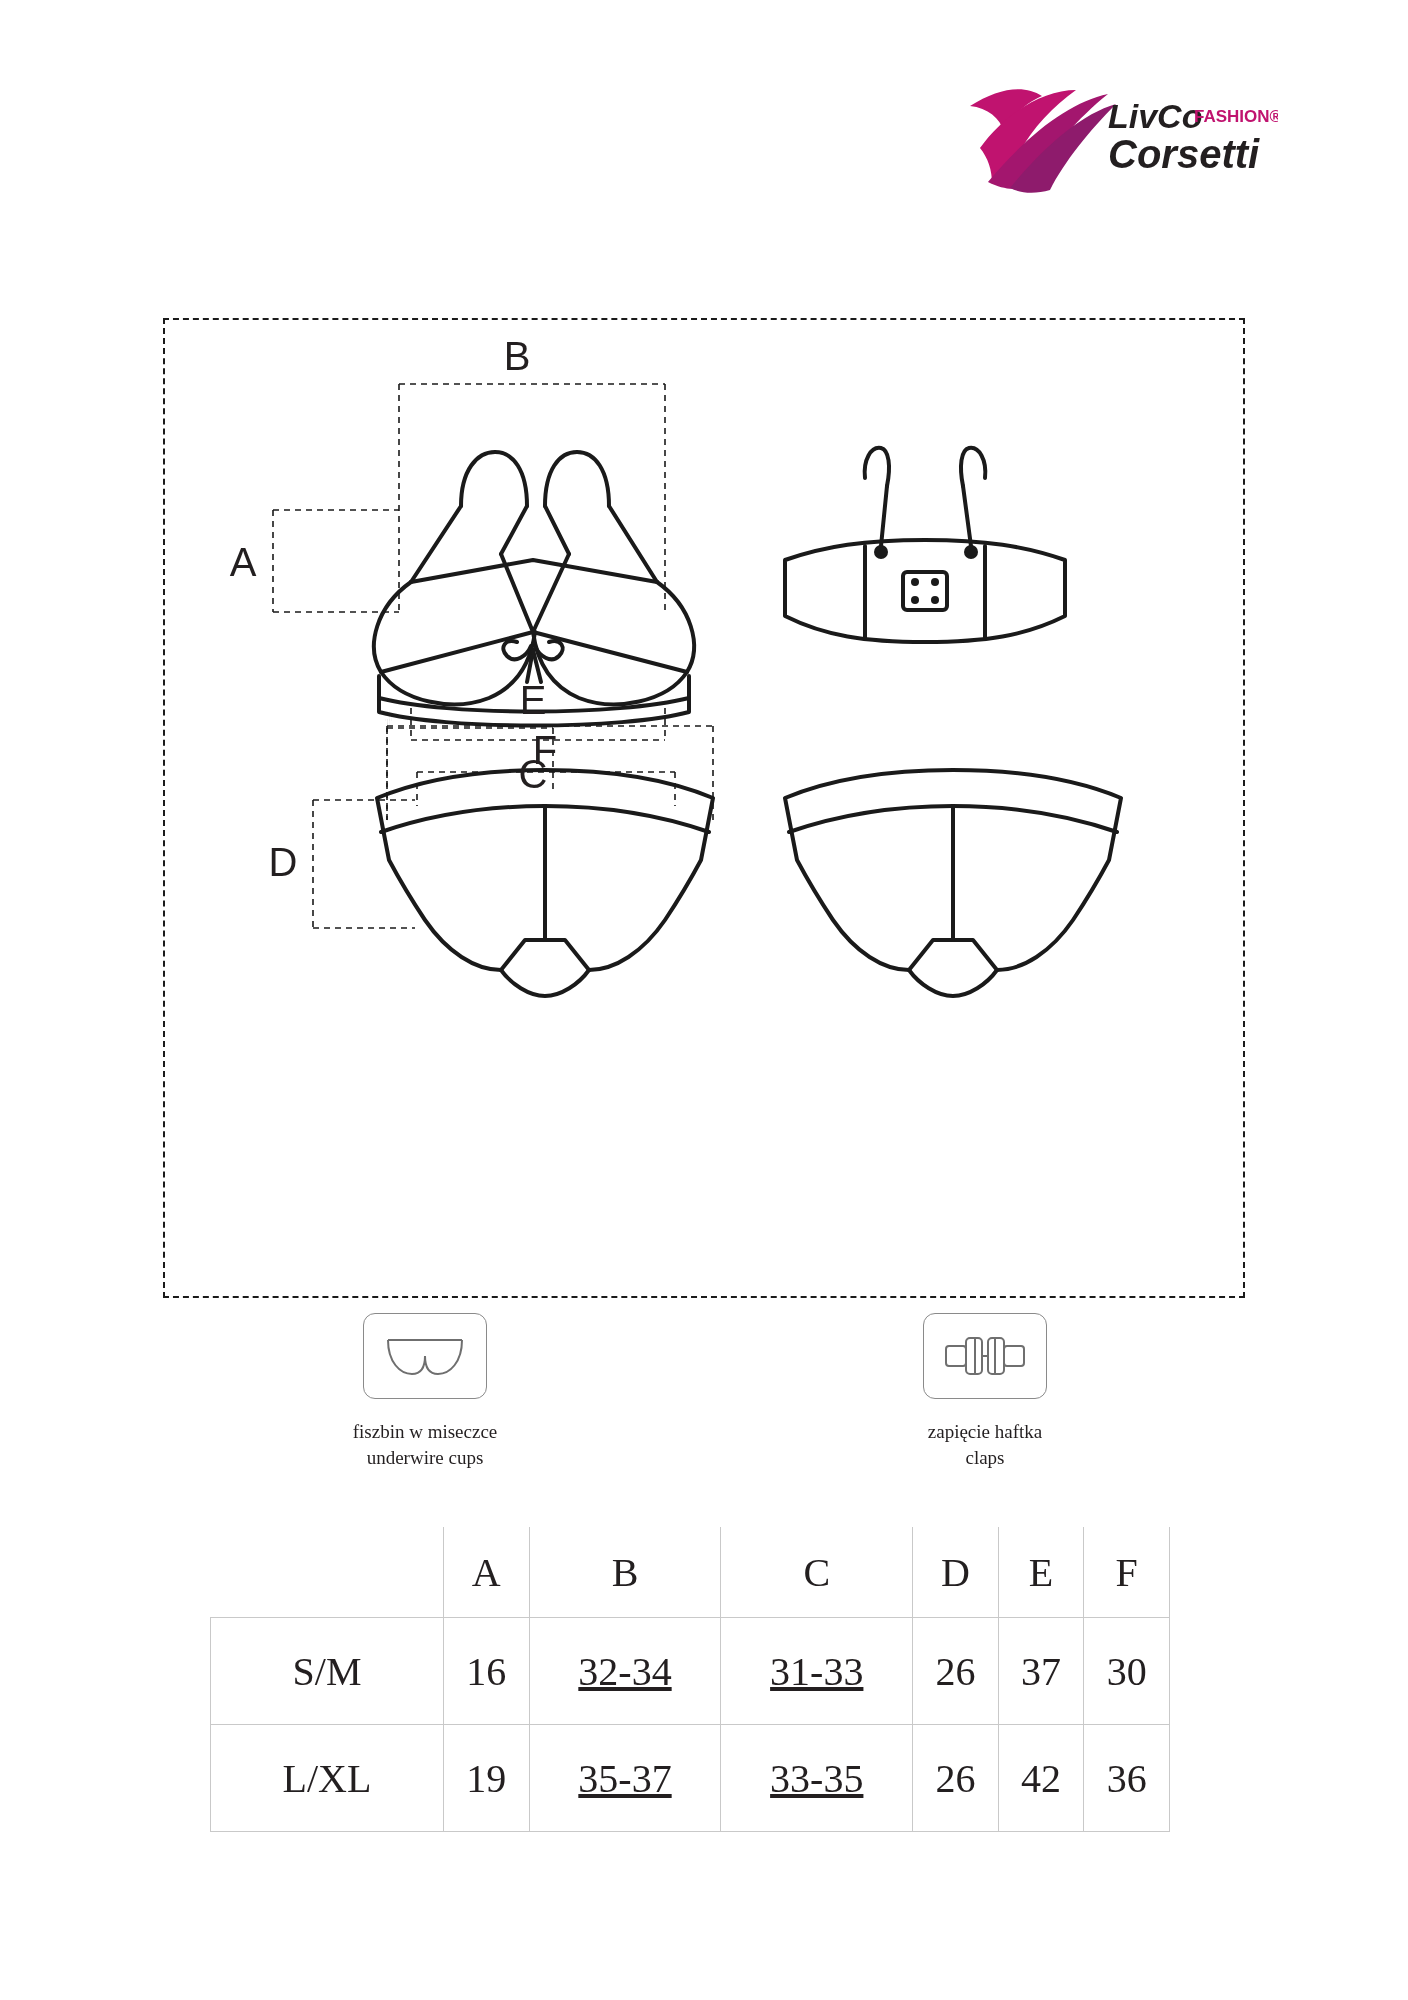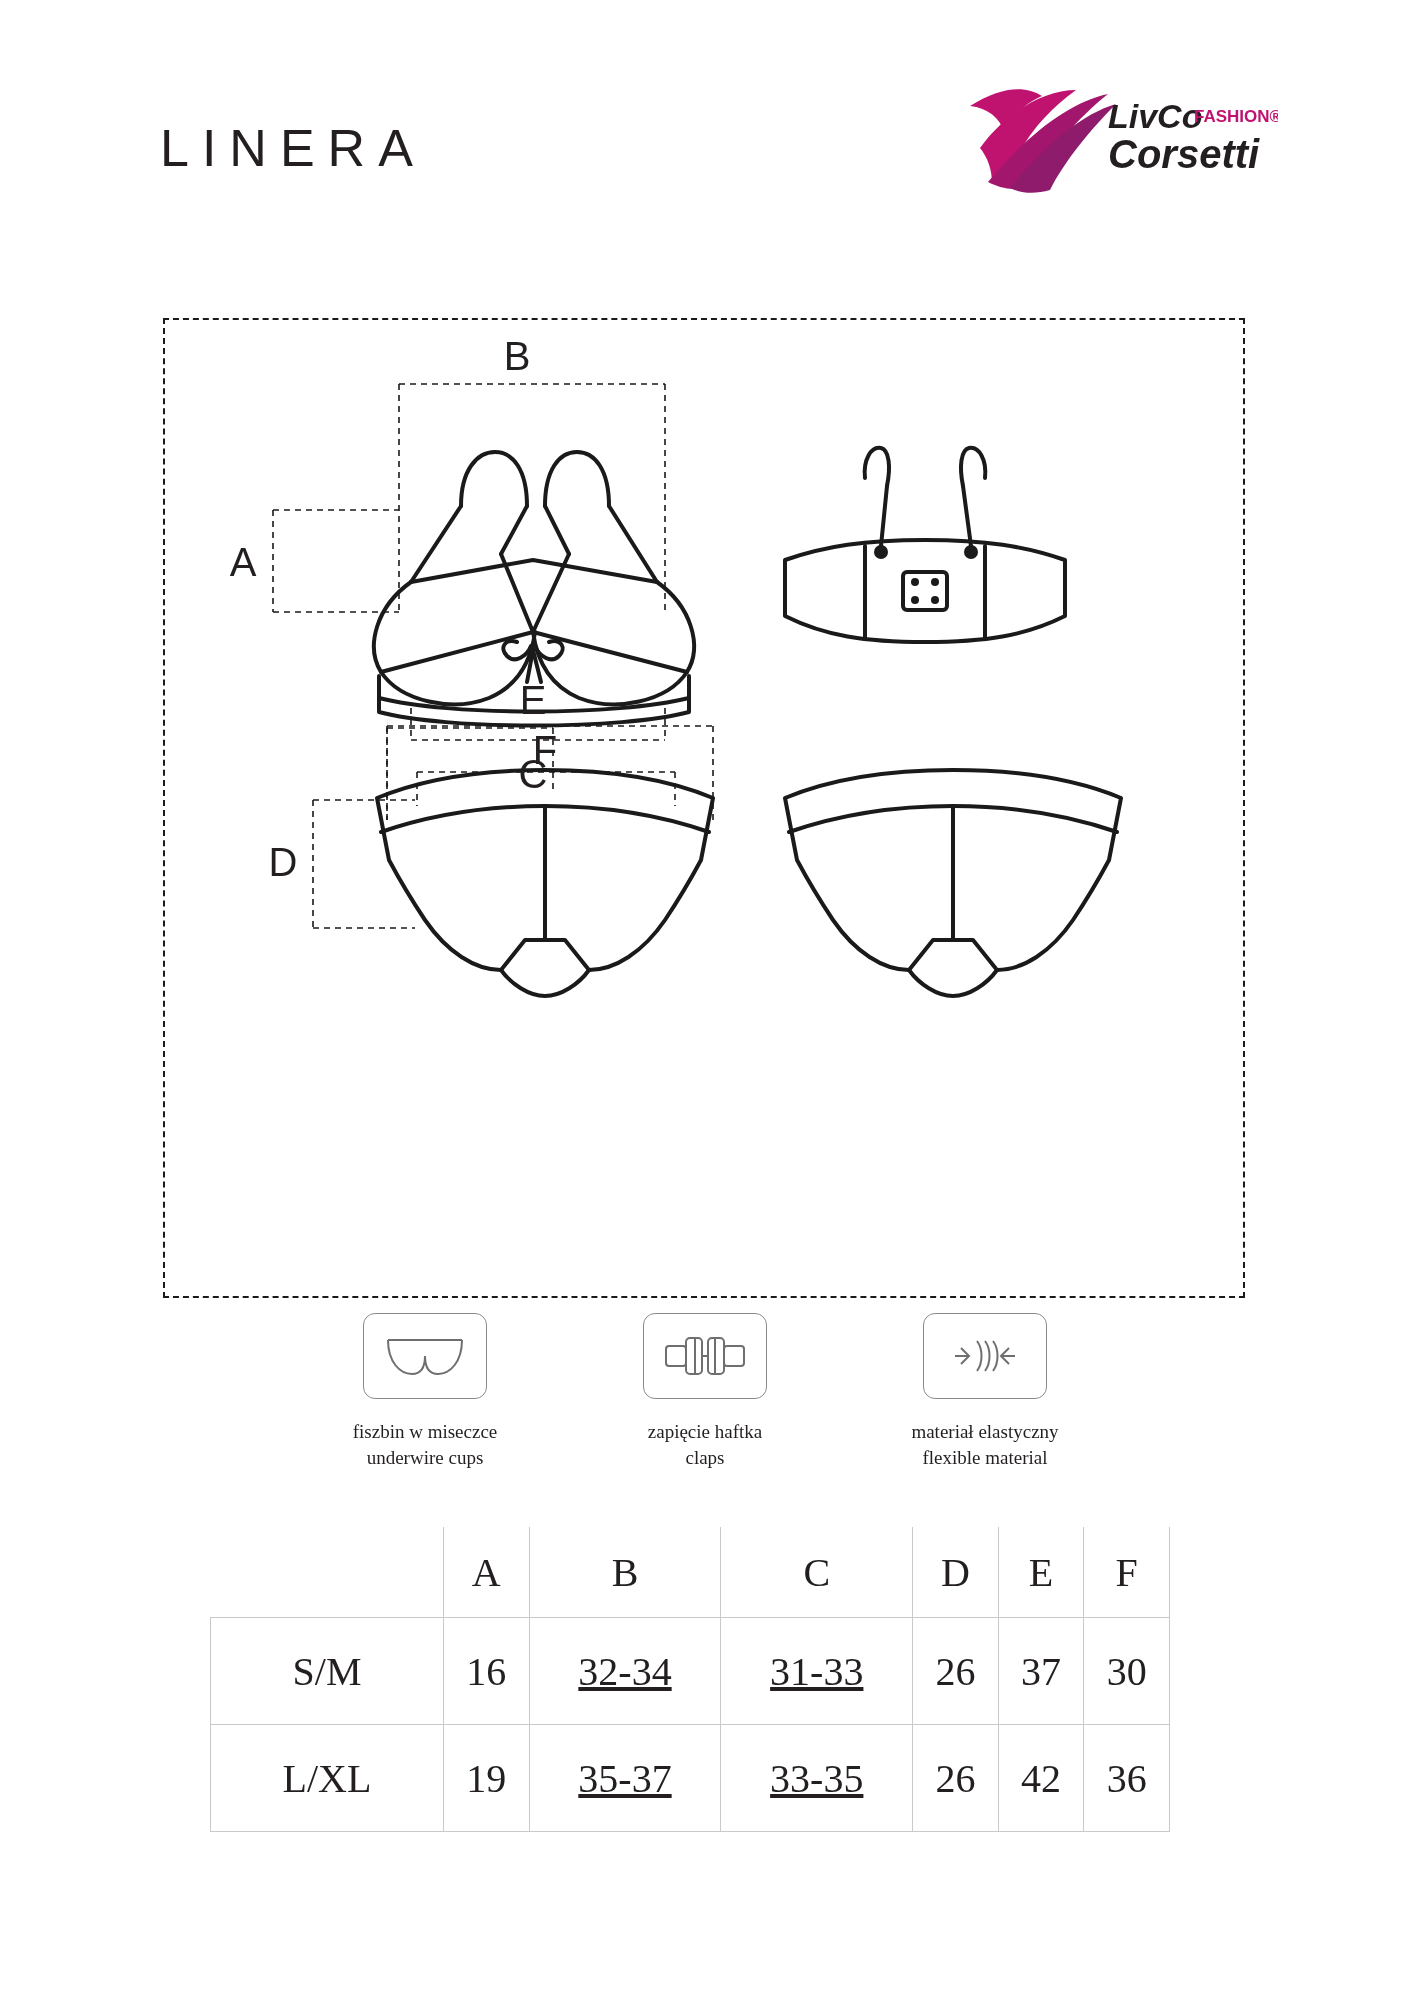--- a/index.html
+++ b/index.html
@@ -123,21 +123,20 @@
   table.sizes td.narrow {
     font-size: 30px;
     text-decoration: underline;
   }
 </style>
 </head>
 <body>
 
 <div class="page">
 
-  <div class="title">LINERA</div>
 
   <div class="brand">
     <svg width="320" height="130" viewBox="0 0 320 130" xmlns="http://www.w3.org/2000/svg">
       <g>
         <path d="M12 36 C 40 18, 66 14, 84 26 C 66 34, 52 48, 46 62 C 42 48, 30 38, 12 36 Z" fill="#c0136f"></path>
         <path d="M22 78 C 48 42, 86 20, 118 20 C 96 36, 74 58, 62 82 C 52 96, 44 106, 34 114 C 34 100, 30 88, 22 78 Z" fill="#c0136f"></path>
         <path d="M30 112 C 70 64, 112 32, 150 24 C 120 48, 92 80, 74 112 C 64 120, 50 122, 30 112 Z" fill="#a3166e"></path>
         <path d="M52 118 C 88 74, 124 44, 158 34 C 132 60, 106 92, 92 120 C 78 124, 64 124, 52 118 Z" fill="#8e1b6c"></path>
       </g>
       <text x="150" y="58" font-family="Liberation Sans, sans-serif" font-size="34" font-weight="bold" font-style="italic" fill="#231f20">LivCo</text>
@@ -320,37 +319,20 @@
           <path d="M33 8 L 33 44"></path>
           <path d="M53 8 L 53 44"></path>
         </svg>
       </div>
       <div class="flabel">
         <span>zapięcie haftka</span>
         <span>claps</span>
       </div>
     </div>
 
-    <div class="feature">
-      <div class="ficon">
-        <svg width="76" height="46" viewBox="0 0 76 46" fill="none" stroke="#6f6f6f" stroke-width="2">
-          <path d="M8 23 L 22 23"></path>
-          <path d="M14 15 L 22 23 L 14 31"></path>
-          <path d="M68 23 L 54 23"></path>
-          <path d="M62 15 L 54 23 L 62 31"></path>
-          <path d="M30 8 C 36 16, 36 30, 30 38"></path>
-          <path d="M38 8 C 44 16, 44 30, 38 38"></path>
-          <path d="M46 8 C 52 16, 52 30, 46 38"></path>
-        </svg>
-      </div>
-      <div class="flabel">
-        <span>materiał elastyczny</span>
-        <span>flexible material</span>
-      </div>
-    </div>
   </div>
 
   <table class="sizes">
     <tbody>
       <tr class="head">
         <td class="corner"></td>
         <td>A</td>
         <td>B</td>
         <td>C</td>
         <td>D</td>

